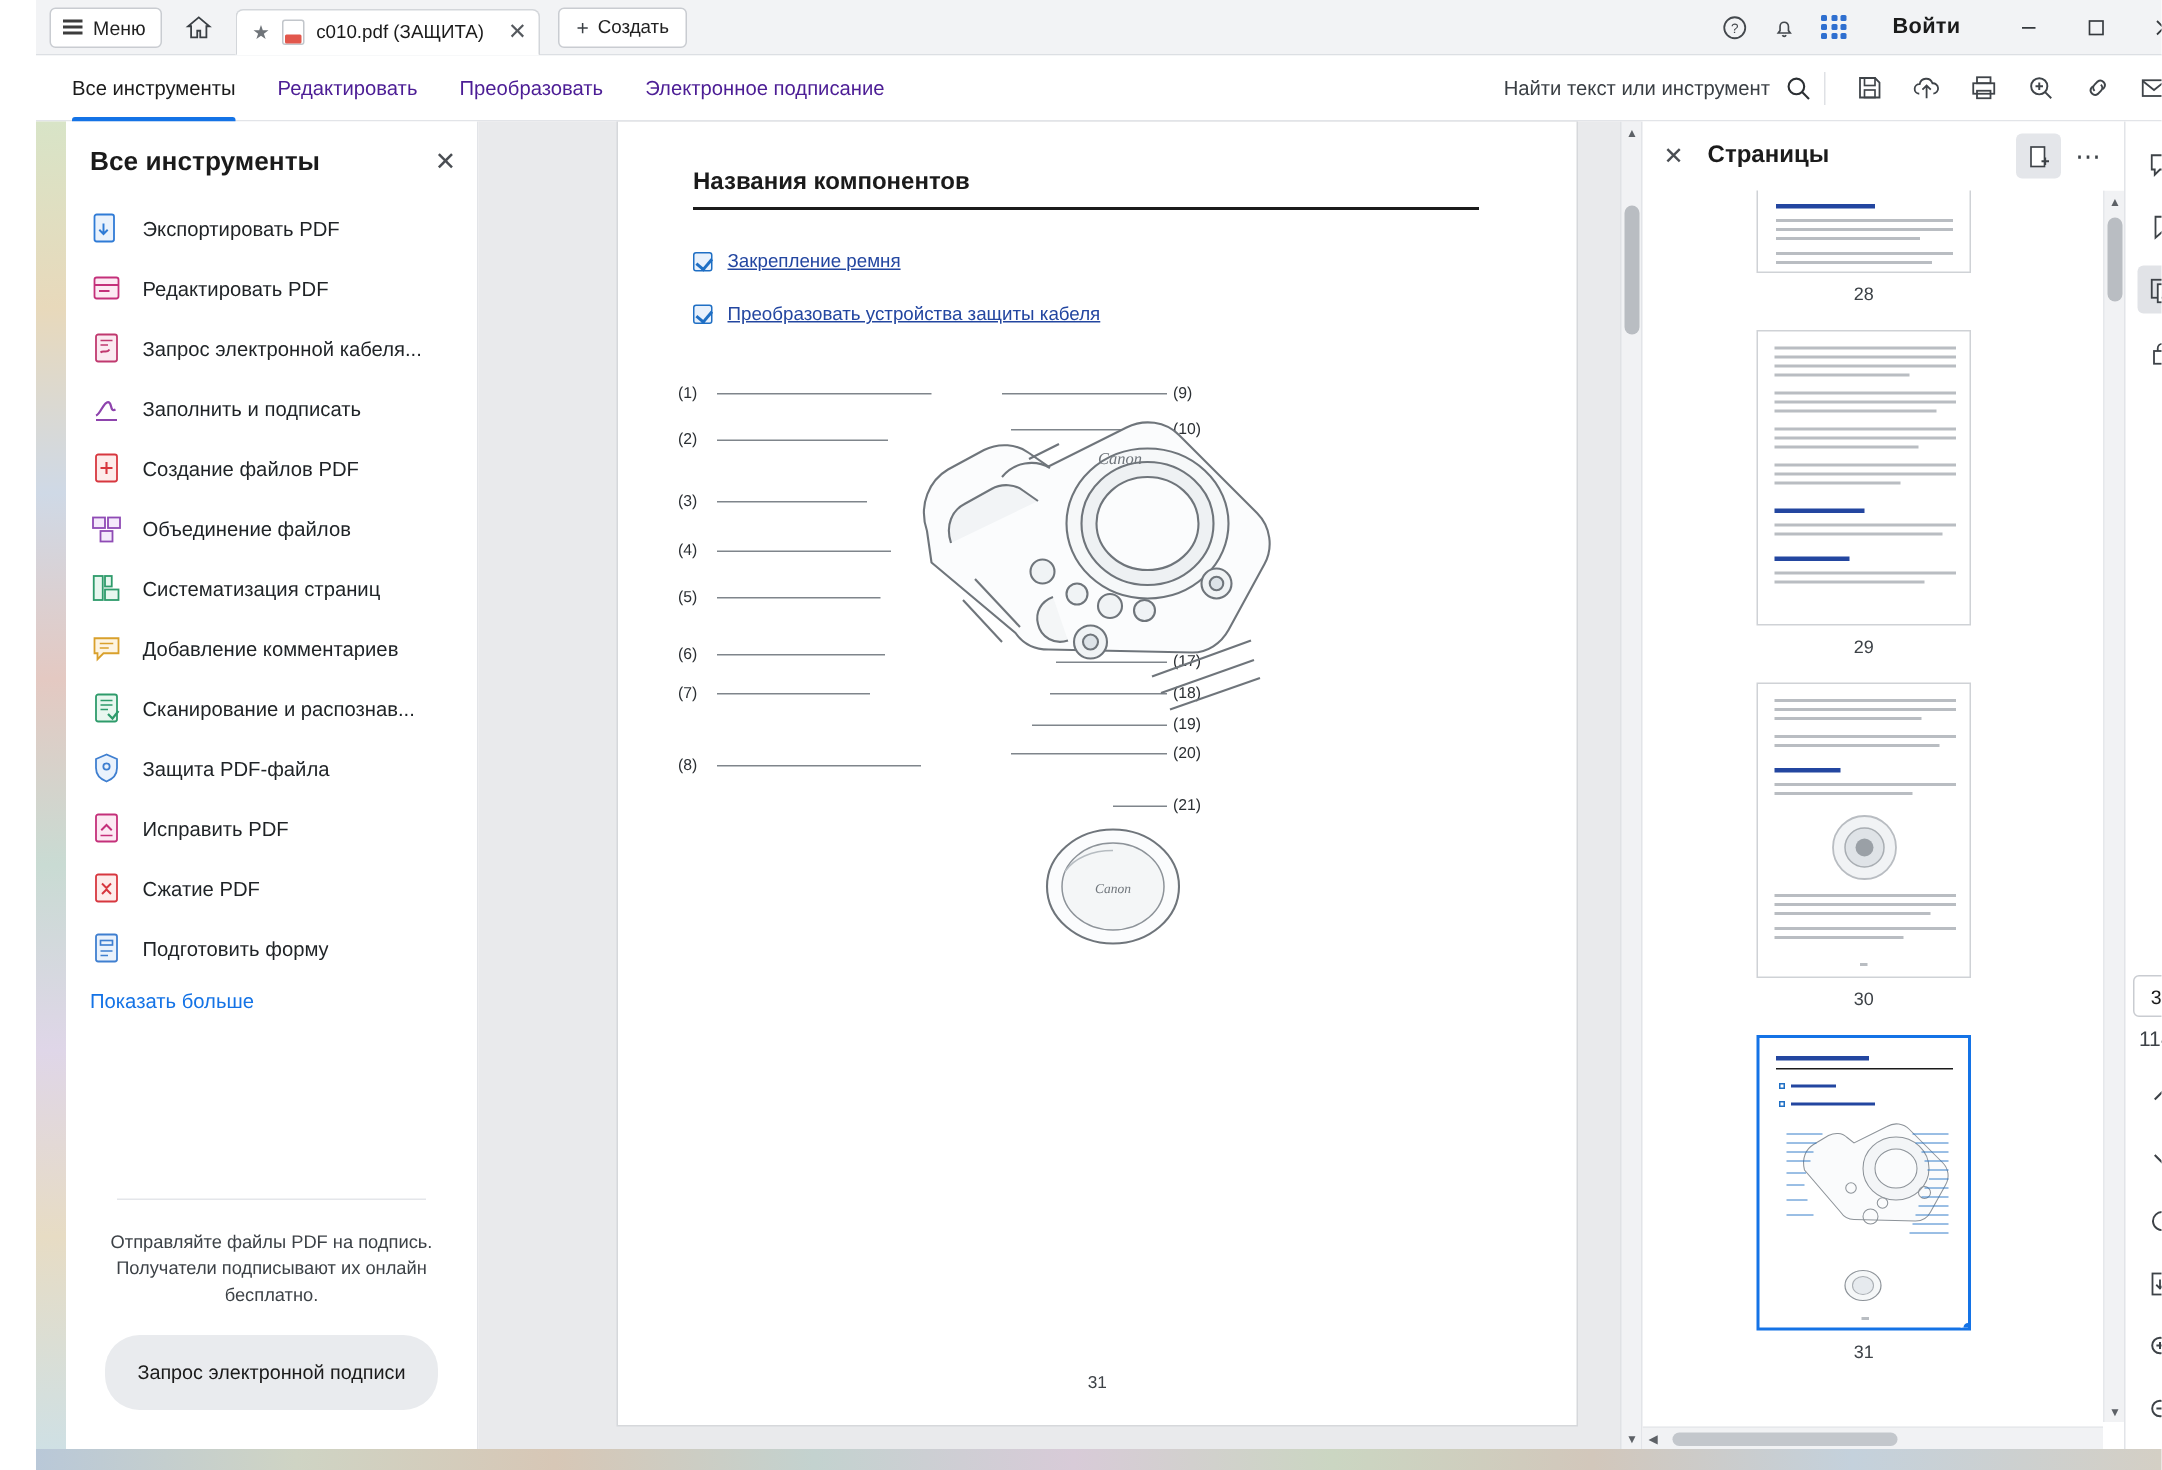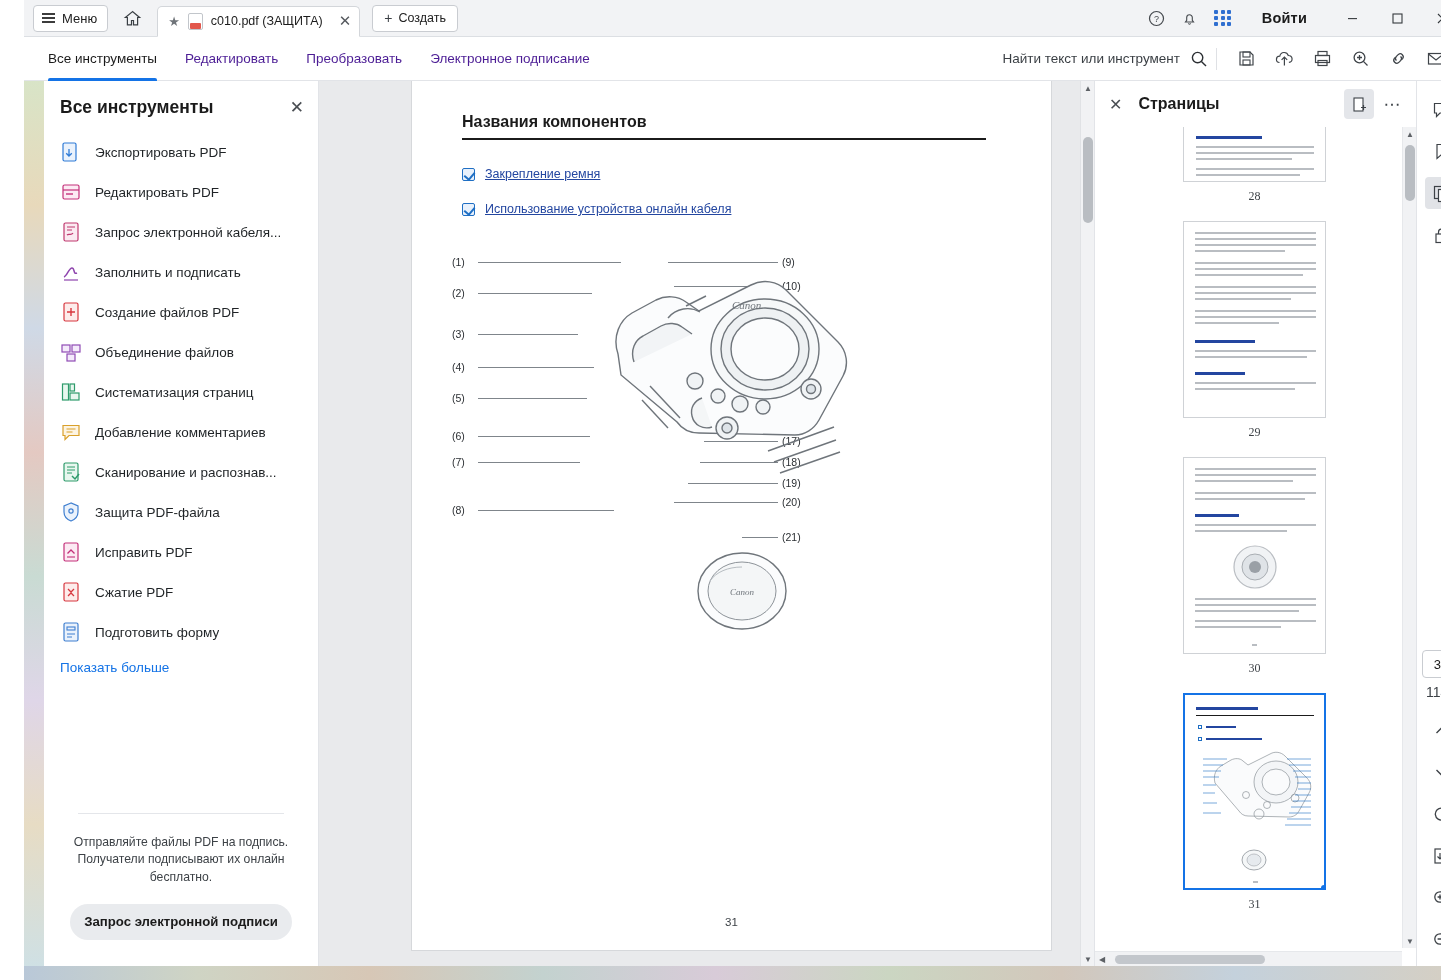--- a/index.html
+++ b/index.html
@@ -132,22 +132,22 @@
     padding:8px 0 0 16px; font-size:13.5px; color:#1473e6;
   }
   .tools-foot {
     margin-top:auto; padding:0 26px 26px 26px;
   }
   .tools-foot .divider { height:1px; background:#e4e6ea; margin:0 8px 20px 8px; }
   .promo {
     font-size:12.2px; color:#3d4247; text-align:center; line-height:1.42;
   }
   .promo-btn {
-    margin:18px auto 0; width:100%; height:36px; border-radius:23px;
-    background:#e9ebee; color:#1b1b1b; font-size:13.2px; font-weight:bold;
+    margin:18px auto 0; width:100%; height:50px; border-radius:23px;
+    background:#e9ebee; color:#1b1b1b; font-size:13.2px; font-weight:normal;
     display:flex; align-items:center; justify-content:center; text-align:center;
     line-height:1.25; padding:0 14px;
   }
 
   
   .quickbar {
     position:absolute; top:90px; left:308px; width:40px; height:297px;
     background:#fff; border:1px solid #dcdfe3; border-radius:7px;
     box-shadow:0 1px 3px rgba(0,0,0,.08);
     display:flex; flex-direction:column; align-items:center; padding-top:6px;
@@ -212,21 +212,21 @@
   .pages-head .x { font-size:16px; color:#4a4e53; margin-right:16px; }
   .pages-title { font-size:16px; font-weight:bold; }
   .pages-head .sp { margin-left:auto; display:flex; align-items:center; gap:4px; }
   .hi-btn {
     width:30px; height:30px; border-radius:4px; background:#e4e6ea;
     display:flex; align-items:center; justify-content:center; color:#3d4247;
   }
   .dots-btn { width:28px; height:28px; display:flex; align-items:center; justify-content:center; font-size:17px; color:#3d4247; }
 
   .thumbs { position:relative; flex:1; overflow:hidden; }
-  .thumb-col { position:absolute; left:12px; top:0; width:295px;font-family:Liberation Serif, serif; }
+  .thumb-col { position:absolute; left:0; top:0; width:295px; }
   .thumb { margin:0 auto 0; width:143px; }
   .thumb .sheet {
     width:143px; height:197px; background:#fff; border:1px solid #cfd2d6;
     position:relative; overflow:hidden;
   }
   .thumb.sel .sheet { border:2px solid #1473e6; }
   .thumb .cap2 { text-align:center; font-size:12px; color:#3d4247; padding:7px 0 17px; }
   .tl-line { position:absolute; background:#b9bdc2; height:1.6px; }
   .tl-title { position:absolute; background:#2346a0; height:3px; }
   .handle {
@@ -632,21 +632,21 @@
     <div class="page">
       <div class="pg-h1">Названия компонентов</div>
       <div class="pg-rule"></div>
 
       <div class="chk-row" style="top:86px;">
         <span class="chk"></span>
         <span class="chk-link">Закрепление ремня</span>
       </div>
       <div class="chk-row" style="top:121px;">
         <span class="chk"></span>
-        <span class="chk-link">Использование устройства онлайн кабеля</span>
+        <span class="chk-link">Преобразовать устройства защиты кабеля</span>
       </div>
 
       <div class="figwrap">
 
         <div class="lbl" style="left:0;top:0;">(1)</div>
         <div class="lead" style="left:26px;top:6px;width:143px;"></div>
         <div class="lbl" style="left:0;top:31px;">(2)</div>
         <div class="lead" style="left:26px;top:37px;width:114px;"></div>
         <div class="lbl" style="left:0;top:72px;">(3)</div>
         <div class="lead" style="left:26px;top:78px;width:100px;"></div>

